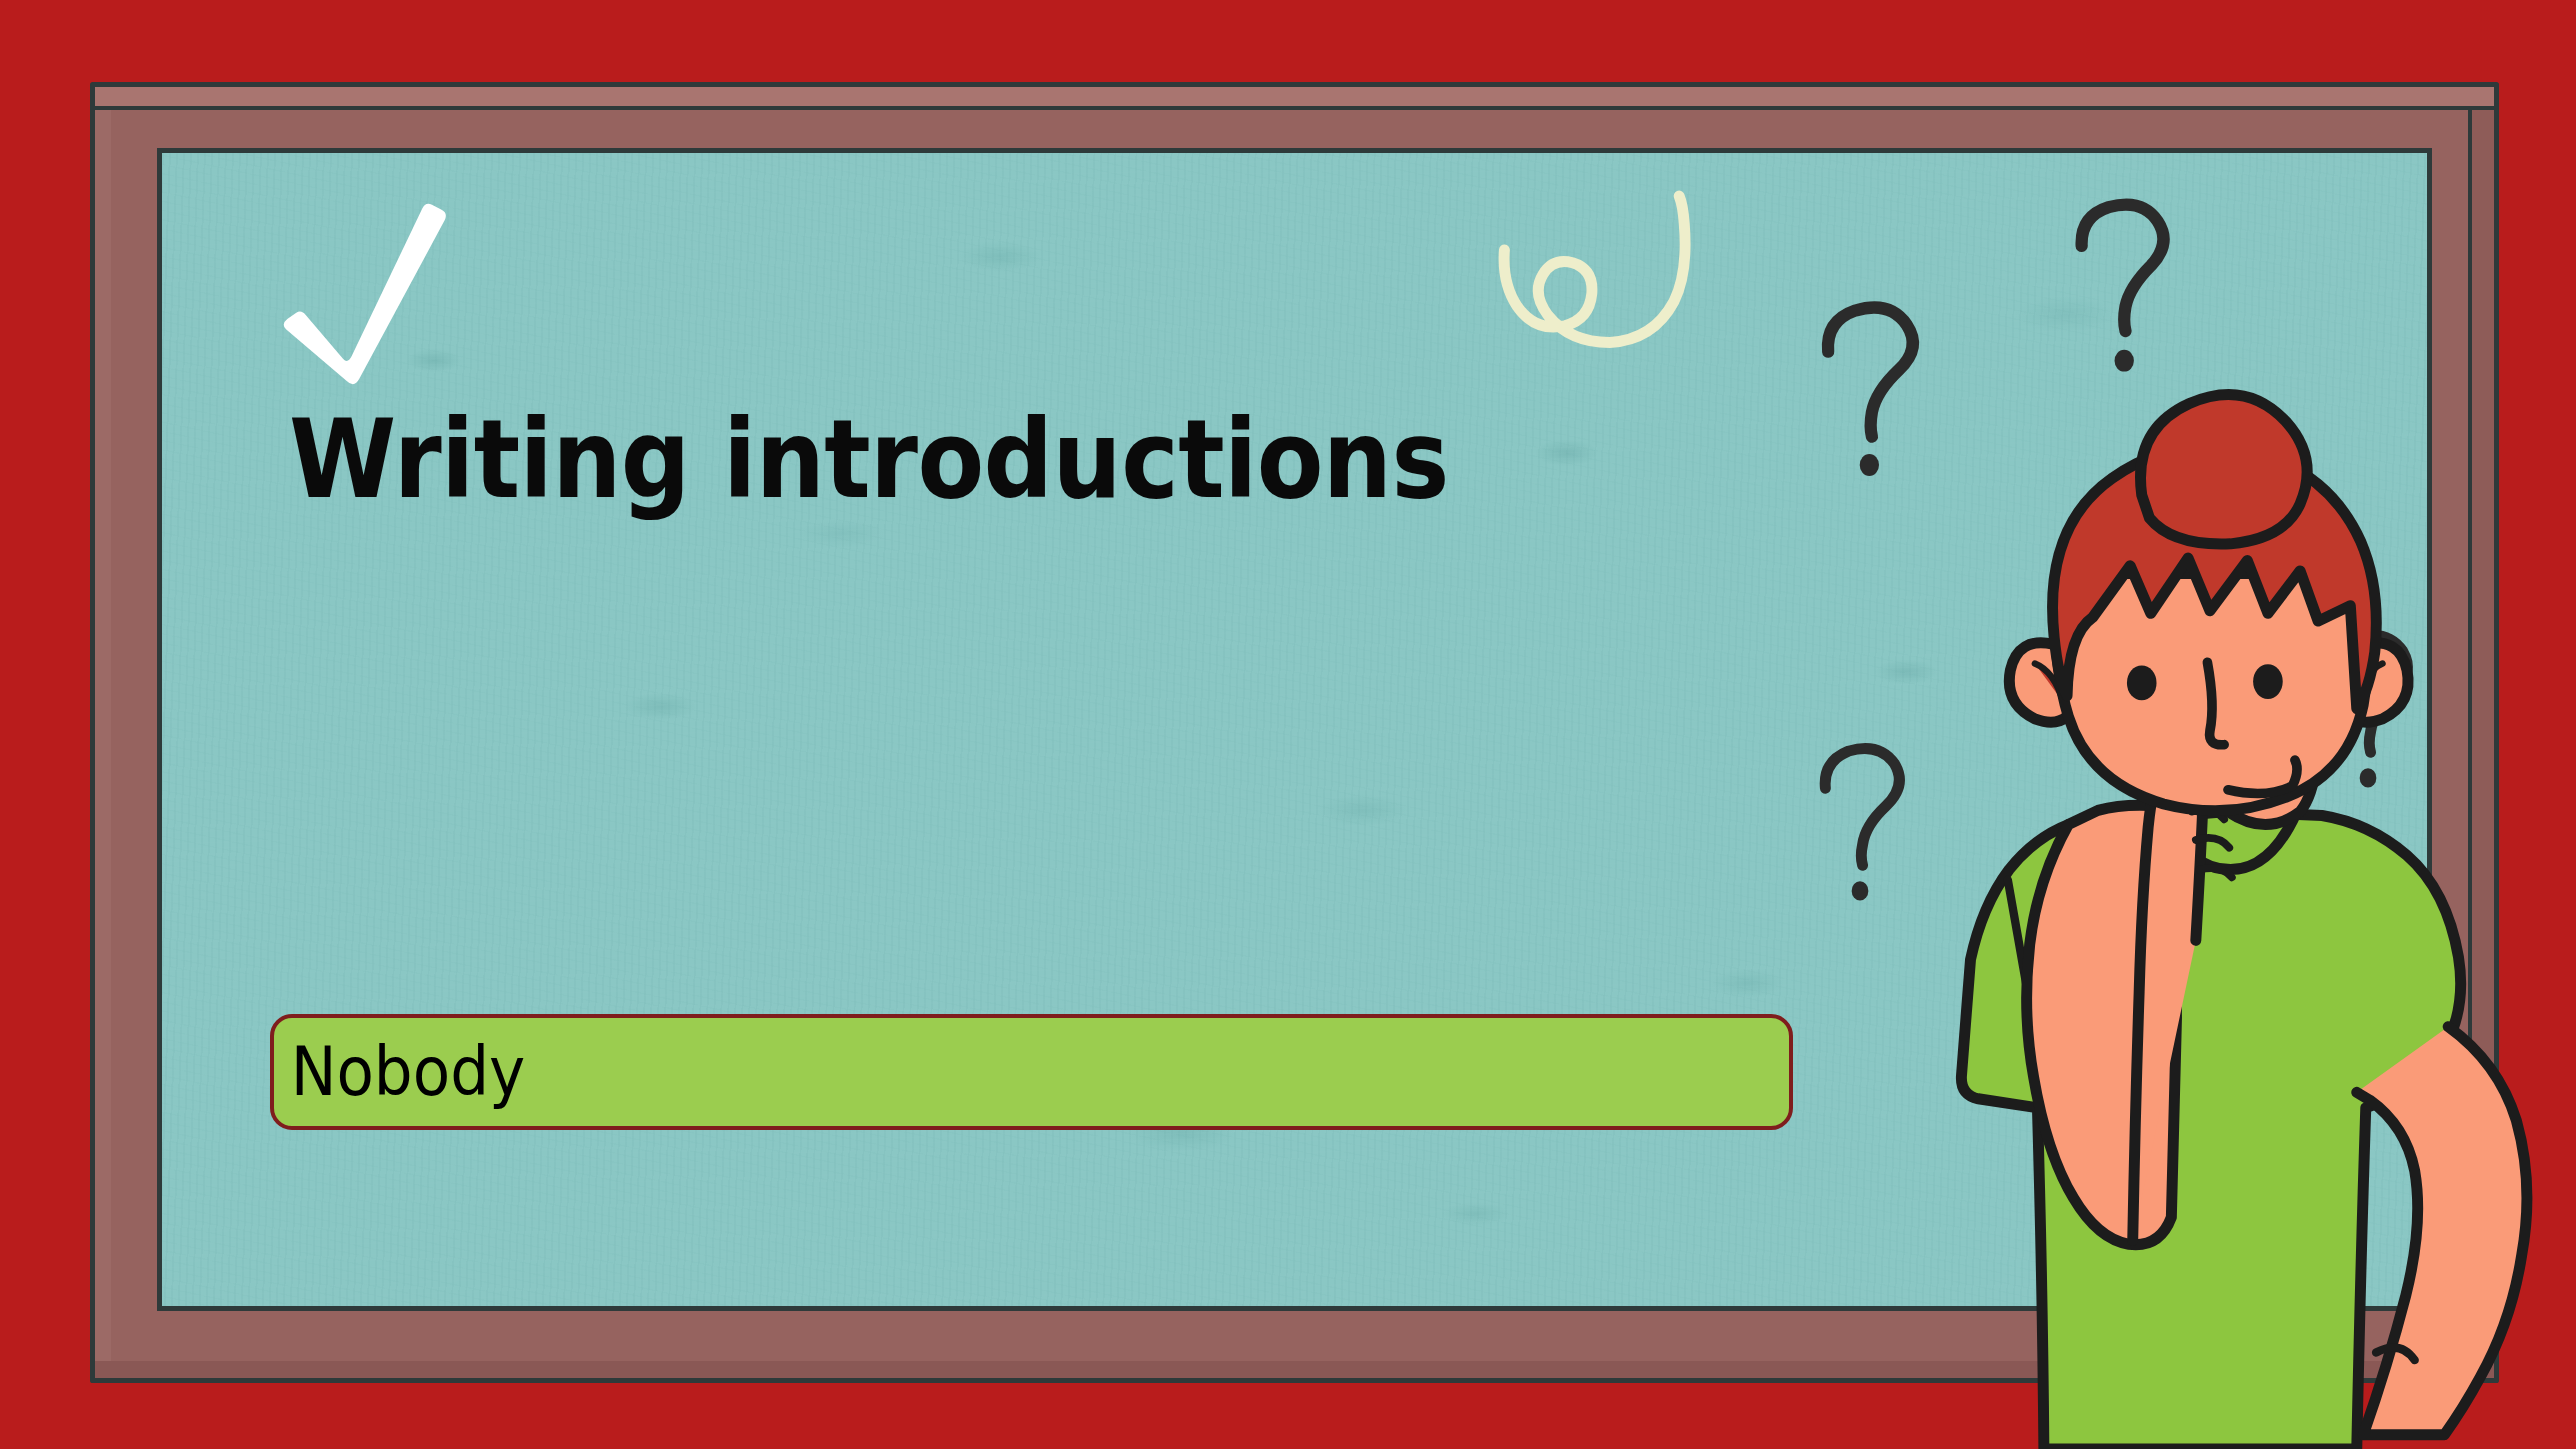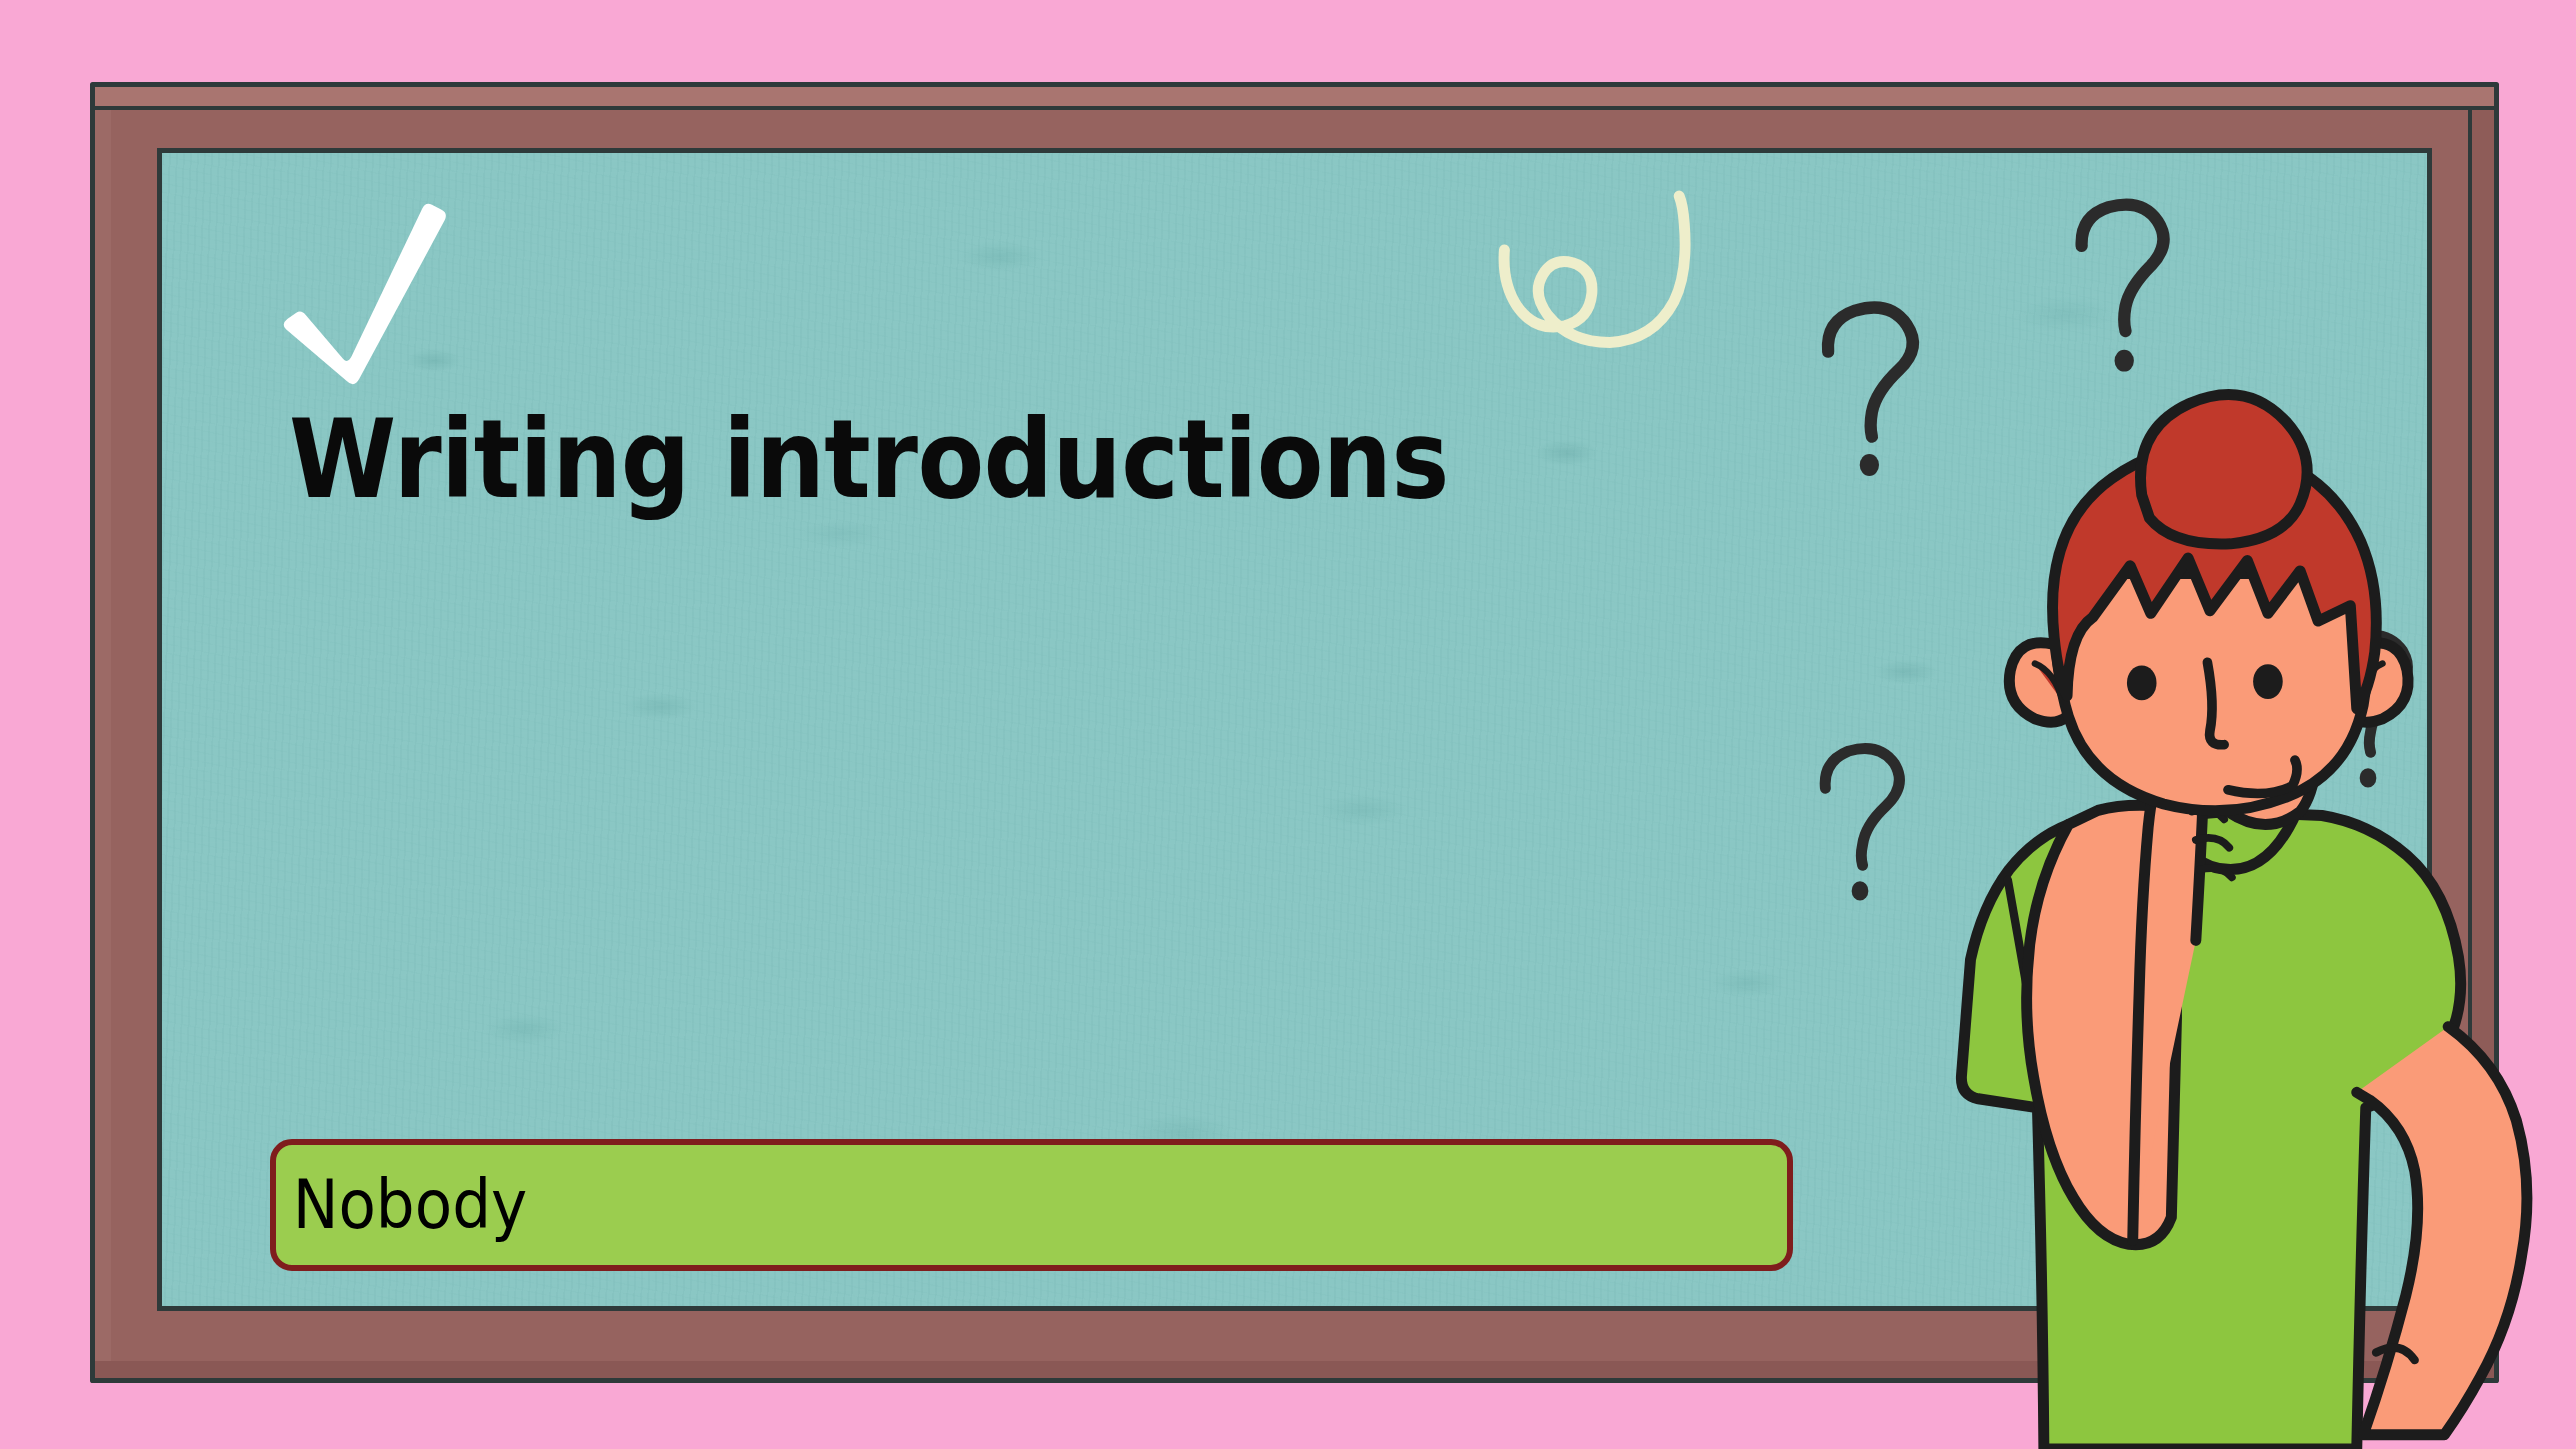--- a/index.html
+++ b/index.html
@@ -10,21 +10,21 @@
   }
   body {
     font-family: "Liberation Sans", sans-serif;
   }
 
   
   #stage {
     position: relative;
     width: 2576px;
     height: 1449px;
-    background: #f9a8d4;
+    background: #b91c1c;
     overflow: hidden;
   }
 
   
   .board-frame {
     position: absolute;
     left: 90px;
     top: 82px;
     width: 2409px;
     height: 1301px;
@@ -140,25 +140,25 @@
     left: 1481px;
     top: 187px;
     width: 219px;
     height: 167px;
   }
 
   
   .answer-bar {
     position: absolute;
     left: 270px;
-    top: 1139px;
+    top: 1014px;
     width: 1523px;
-    height: 132px;
+    height: 116px;
     background: #9bcd4f;
-    border: 6px solid #7f1d1d;
+    border: 4px solid #7f1d1d;
     border-radius: 22px;
     box-sizing: border-box;
     display: flex;
     align-items: center;
     padding-left: 16.7px;
   }
   .answer-text {
     font-size: 68px;
     color: #000;
     font-weight: 400;

